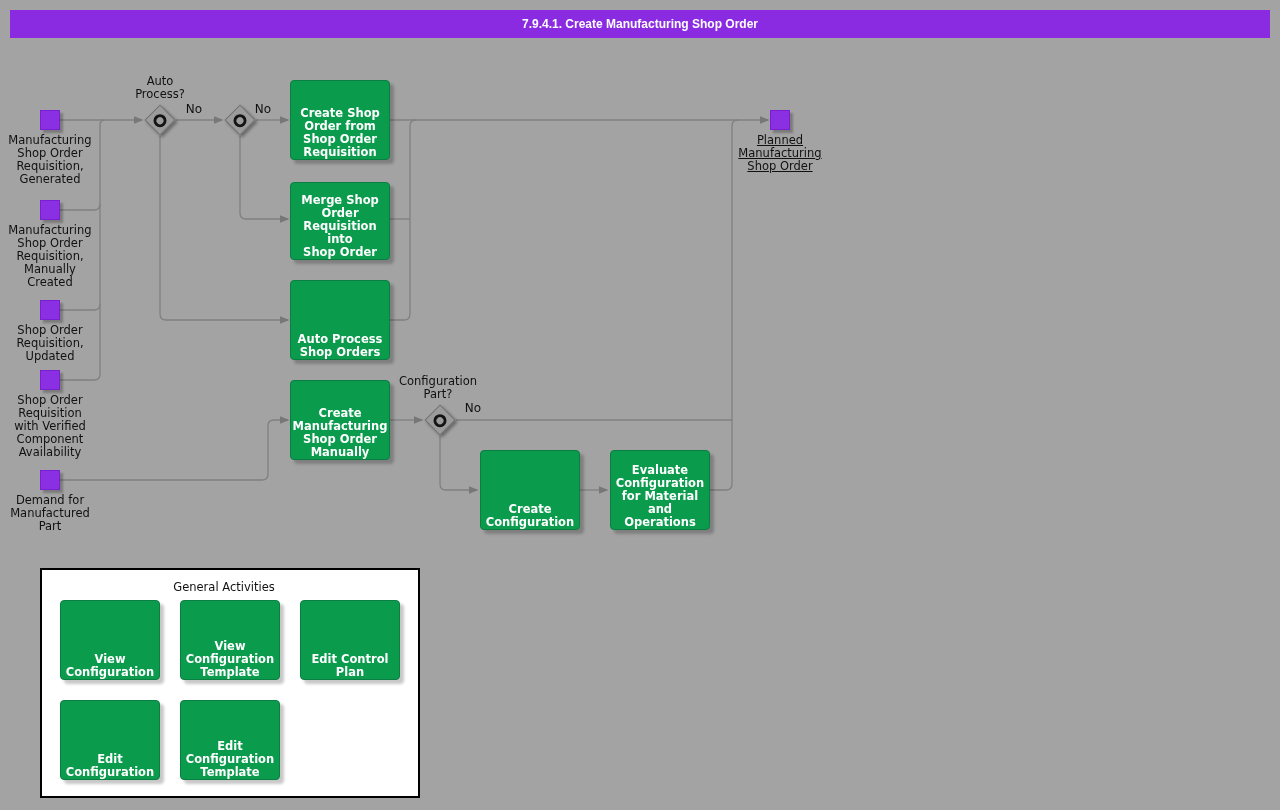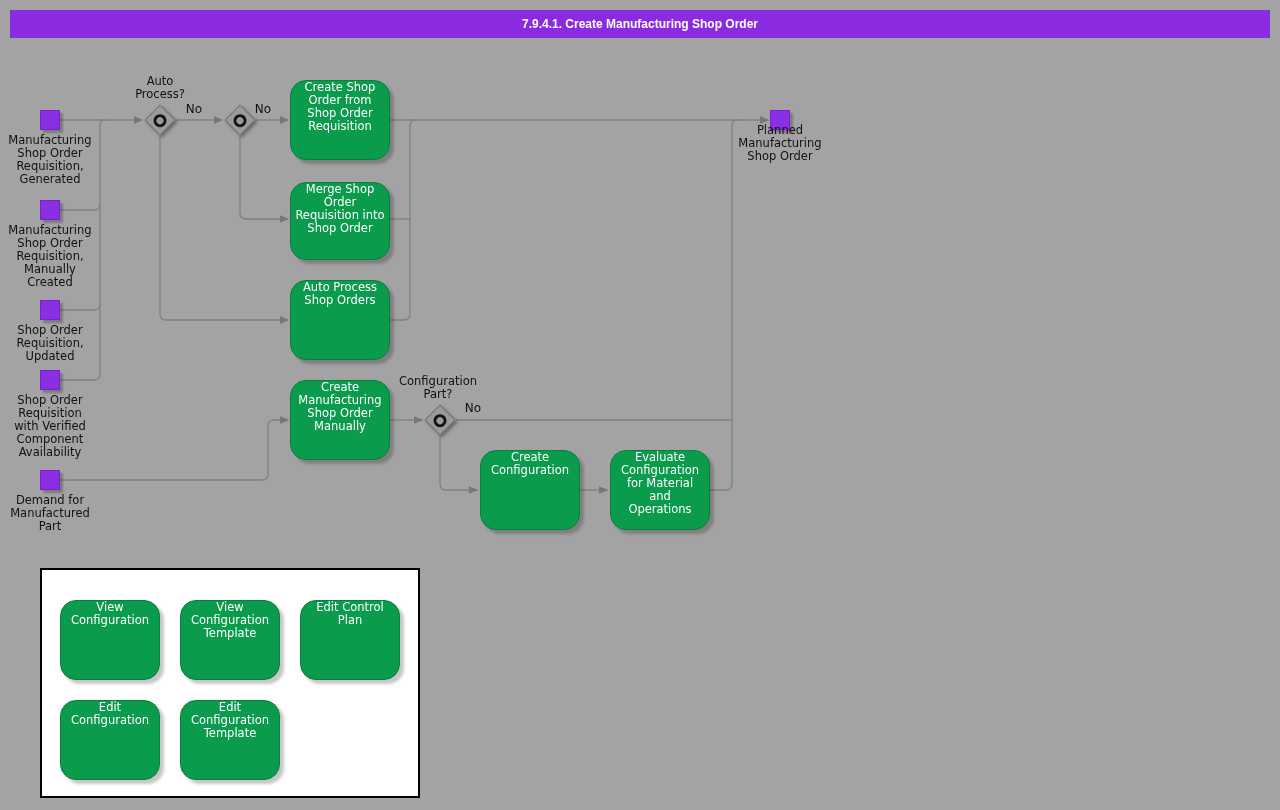--- a/index.html
+++ b/index.html
@@ -9,22 +9,22 @@
             background:#8A2BE2;color:#fff;display:flex;align-items:center;justify-content:center;
             font-family:"Liberation Sans",sans-serif;font-weight:bold;font-size:12px;}
   svg.connectors{position:absolute;left:0;top:0;pointer-events:none;}
   .event{position:absolute;width:20px;height:20px;background:#8B2FE3;border:1px solid #7A1FD0;
          box-sizing:border-box;box-shadow:3px 3px 2px rgba(0,0,0,0.25);cursor:pointer;}
   .node-label{position:absolute;font-size:11.5px;line-height:13px;color:#111;
               text-align:center;white-space:pre-line;}
   .branch-label{position:absolute;font-size:12px;line-height:13px;color:#111;
                 text-align:center;width:20px;}
   .activity{position:absolute;width:100px;height:80px;background:#0A9B4D;border:1px solid #0B7E41;
-            border-radius:16px;box-sizing:border-box;box-shadow:4px 4px 3px rgba(0,0,0,0.22);
-            display:flex;align-items:flex-start;justify-content:center;cursor:pointer;}
+            border-radius:4px;box-sizing:border-box;box-shadow:4px 4px 3px rgba(0,0,0,0.22);
+            display:flex;align-items:flex-end;justify-content:center;cursor:pointer;font-weight:bold;}
   .activity span{color:#fff;font-size:11.5px;line-height:13px;text-align:center;white-space:pre-line;}
   .diamond{position:absolute;width:22px;height:22px;filter:drop-shadow(2px 2px 1.5px rgba(0,0,0,0.35));}
   .diamond .shape{width:22px;height:22px;background:#9B9B9B;border:1px solid #707070;box-sizing:border-box;
                   transform:rotate(45deg);display:flex;align-items:center;justify-content:center;}
   .diamond .ring{width:13px;height:13px;border:3px solid #141414;border-radius:50%;
                  box-sizing:border-box;background:transparent;}
   .ga-group{position:absolute;left:40px;top:568px;width:380px;height:230px;background:#fff;
             border:2px solid #000;box-sizing:border-box;}
   .ga-title{position:absolute;left:40px;top:580px;width:368px;text-align:center;
             font-size:11.5px;color:#111;}
@@ -149,25 +149,26 @@
   </div>
   <div class="activity" style="left:610px;top:450px;">
     <span>Evaluate
 Configuration
 for Material
 and
 Operations</span>
   </div>
 
   <div class="event" style="left:770px;top:110px;"></div>
-  <div class="node-label" style="left:720px;top:124px;width:120px;">Planned
+  <div class="node-label" style="left:720px;top:134px;width:120px;text-decoration:underline;">Planned
 Manufacturing
 Shop Order</div>
 
   <div class="ga-group"></div>
+  <div class="ga-title">General Activities</div>
 
   <div class="activity" style="left:60px;top:600px;">
     <span>View
 Configuration</span>
   </div>
   <div class="activity" style="left:180px;top:600px;">
     <span>View
 Configuration
 Template</span>
   </div>

